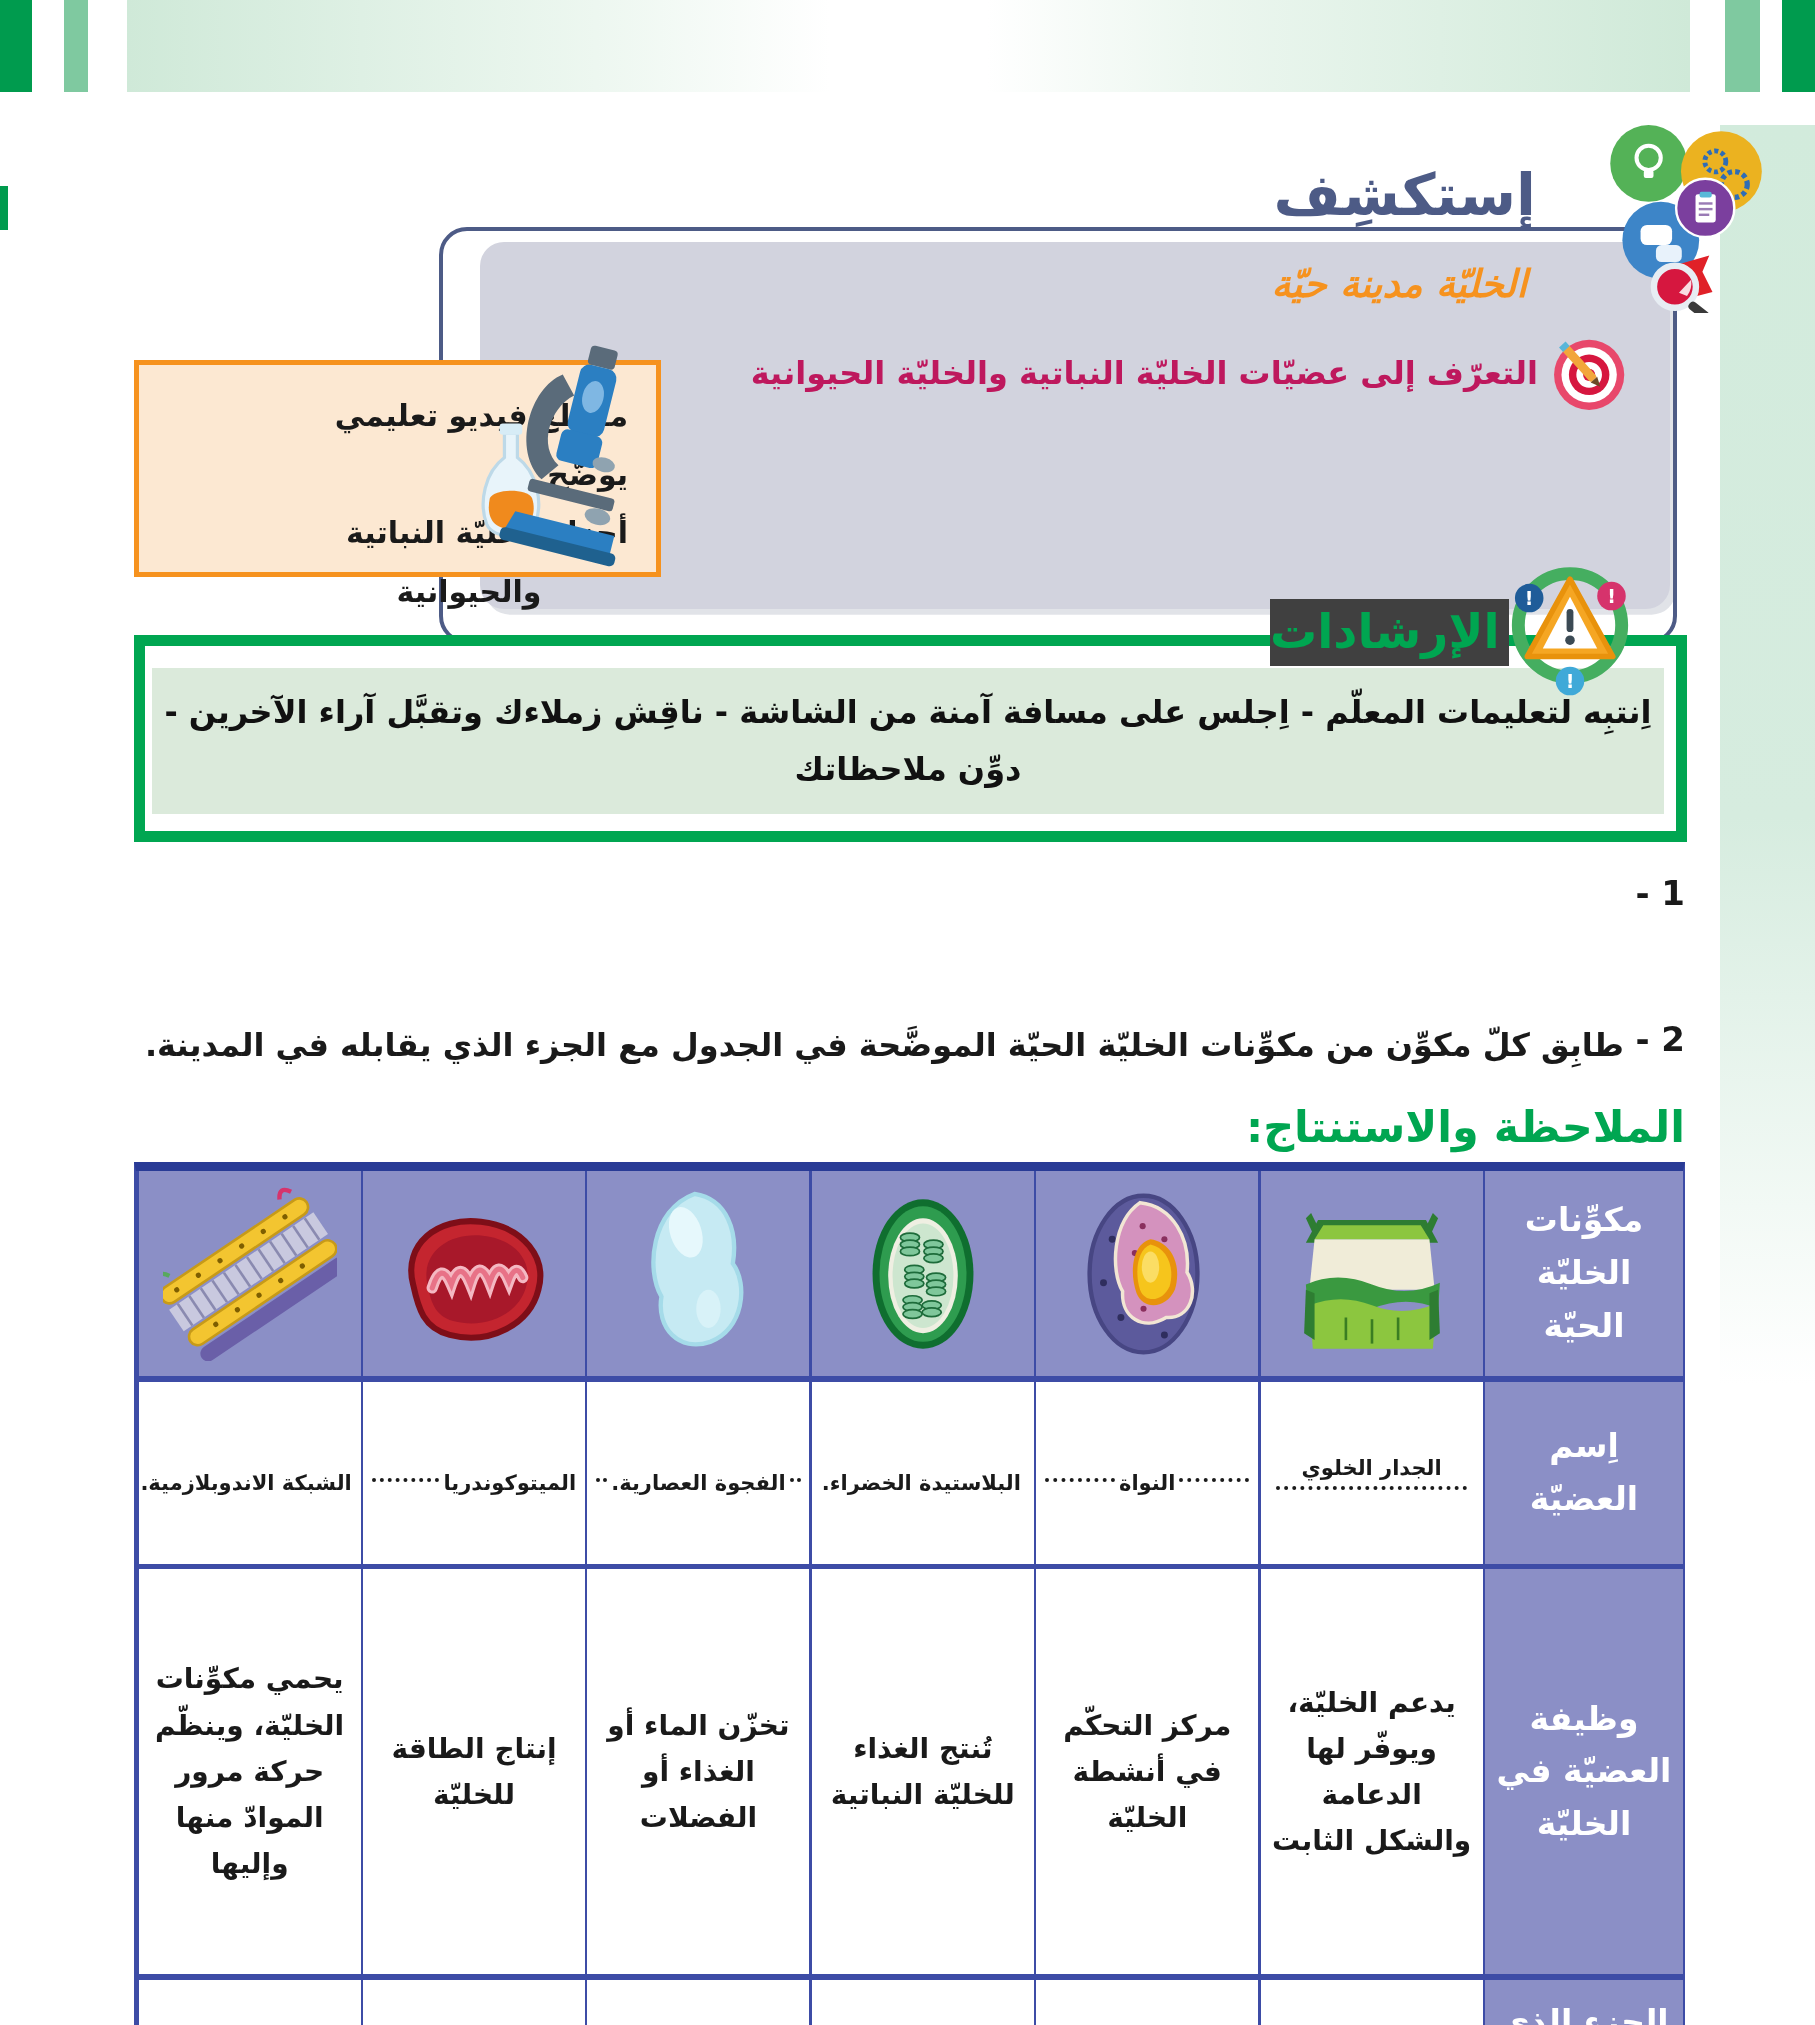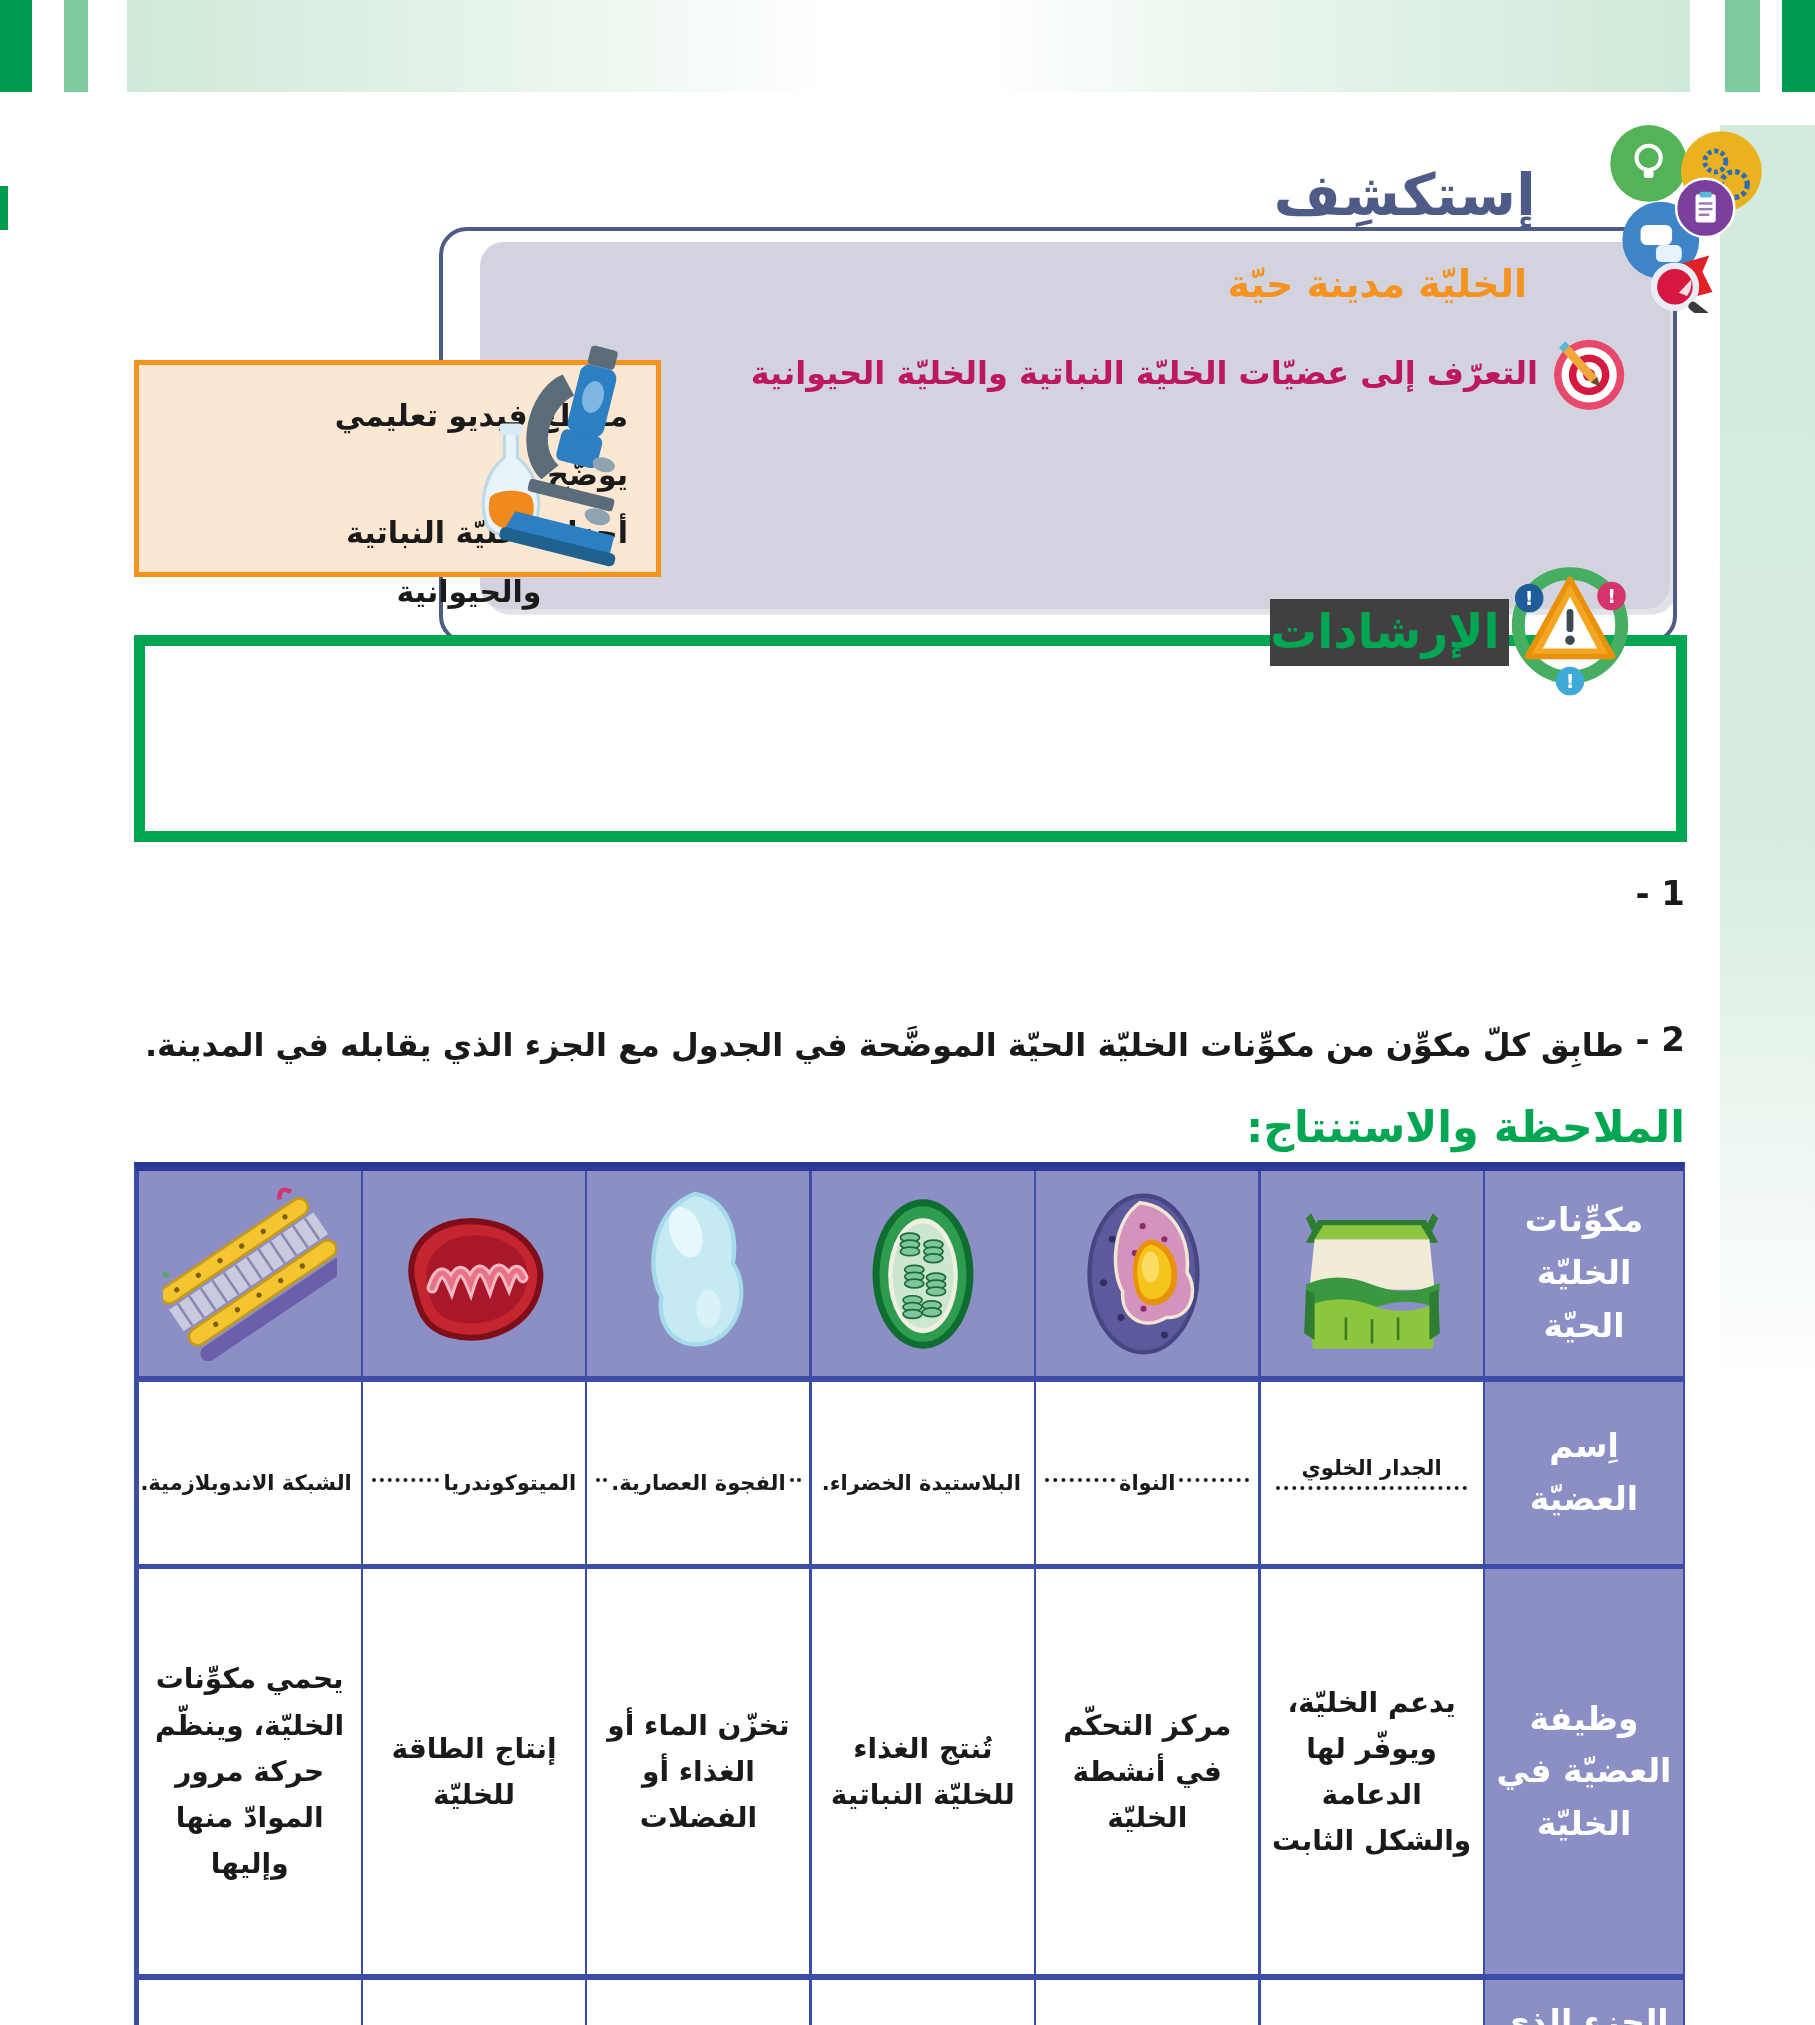--- a/index.html
+++ b/index.html
@@ -17,21 +17,21 @@
   .left-tab { position:absolute; left:0; top:186px; width:8px; height:44px; background:#009B4E; }
   .right-strip { position:absolute; left:1720px; top:125px; width:95px; height:1260px;
     background:linear-gradient(180deg,#D2EBDC 0%,#D6ECDF 55%,rgba(255,255,255,0) 100%); }
 
   
   .explore-title { position:absolute; top:161px; right:279px; font-size:58px; color:#4D5B86; letter-spacing:0.8px; z-index:4; }
   .round-frame { position:absolute; left:439px; top:227px; width:1238px; height:417px;
     border:4px solid #4D5B86; border-radius:28px; z-index:1; }
   .gray-panel { position:absolute; left:480px; top:242px; width:1190px; height:367px;
     background:#D2D3DE; border-radius:24px; z-index:1; box-shadow:5.7px 5.7px 0 rgba(90,100,130,0.18); }
-  .lesson-title { position:absolute; top:262px; right:288px; font-size:38px; color:#F6921E; z-index:3; }
+  .lesson-title { position:absolute; top:262px; right:288px; font-size:38px; color:#F6921E; z-index:3;font-style:italic; }
   .goal-row { position:absolute; top:333px; right:184px; width:972px; display:flex; flex-direction:row; gap:12px; align-items:center; z-index:3; }
   .goal-text { font-size:32px; color:#be185d; line-height:1.35; text-align:right; }
   .goal-icon { width:81px; height:81px; flex:0 0 auto; }
   .cluster { position:absolute; left:1588px; top:119px; width:190px; height:194px; z-index:3; }
 
   
   .video-box { position:absolute; left:134px; top:360px; width:527px; height:217px;
     background:#FCE8D2; border:5.3px solid #F6921E; z-index:3; padding:22px 28px 0 122px; }
   .video-box .l { font-size:30px; line-height:1.95; text-align:right; }
   .video-box .l3 { text-align:center; padding-left:49px; }
@@ -157,20 +157,24 @@
         <ellipse cx="188" cy="150" rx="14" ry="9" fill="#8FA3B0"></ellipse>
         <rect x="104" y="188" width="108" height="16" rx="4" fill="#5A6B7A"></rect>
         <ellipse cx="196" cy="214" rx="16" ry="10" fill="#8FA3B0"></ellipse>
         <path d="M96,232 L222,232 L222,258 L88,258 Z" fill="#2B7FC2"></path>
         <rect x="84" y="254" width="146" height="16" rx="6" fill="#1F618F"></rect>
       </g>
     </svg>
   </div>
 
   <div class="inst-box"></div>
+  <div class="inst-inner">
+    <div class="t">اِنتبِه لتعليمات المعلّم - اِجلس على مسافة آمنة من الشاشة - ناقِش زملاءك وتقبَّل آراء الآخرين -</div>
+    <div class="t">دوِّن ملاحظاتك</div>
+  </div>
   <div class="inst-title">الإرشادات</div>
   <div class="inst-icon">
     <svg viewBox="0 0 200 200" width="138" height="136">
       <circle cx="100" cy="96" r="76" fill="none" stroke="#45AE60" stroke-width="19"></circle>
       <path d="M100,28 L163,142 L37,142 Z" fill="#F5A623" stroke="#E8920C" stroke-width="8" stroke-linejoin="round"></path>
       <path d="M100,54 L140,130 L60,130 Z" fill="#ffffff"></path>
       <rect x="95" y="72" width="10" height="34" rx="5" fill="#3B4A54"></rect>
       <circle cx="100" cy="118" r="7" fill="#3B4A54"></circle>
       <circle cx="40" cy="56" r="21" fill="#1F5C99"></circle>
       <text x="40" y="66" text-anchor="middle" font-size="28" fill="#ffffff" font-family="DejaVu Sans">!</text>

